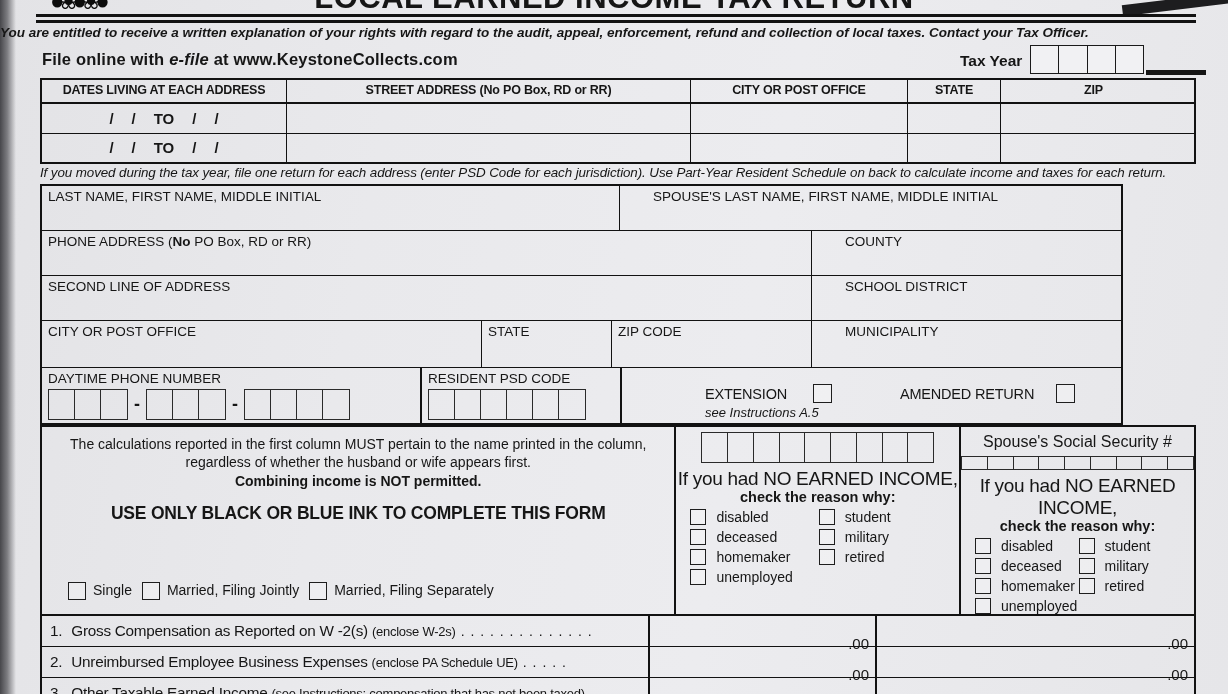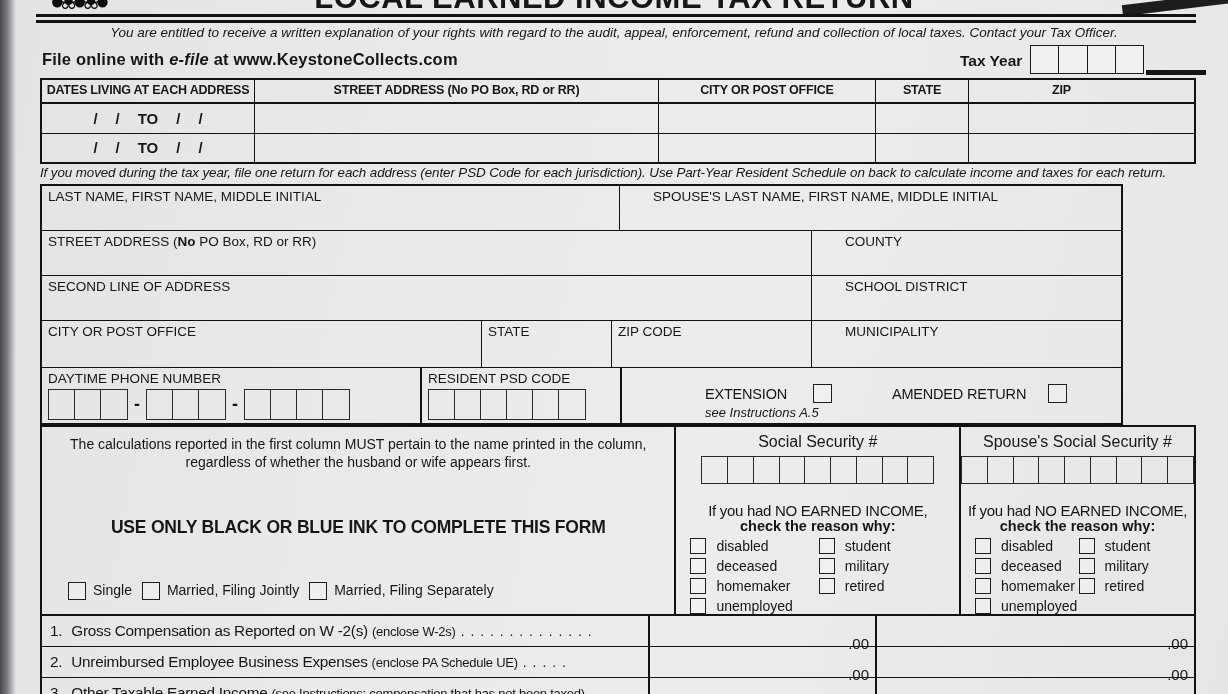--- a/index.html
+++ b/index.html
@@ -13,42 +13,42 @@
   .edge-left{position:absolute;left:0;top:0;width:16px;height:694px;
     background:linear-gradient(90deg,#47474b 0%,#7c7c80 45%,rgba(160,160,165,0) 100%);}
   .corner-wedge{position:absolute;right:-14px;top:-2px;width:120px;height:11px;background:#1d1d1f;
     transform:rotate(-7deg);}
   .tr-rule{position:absolute;left:1146px;top:70px;width:60px;height:5px;background:#151515;}
   .logo{position:absolute;left:50px;top:-13px;font-size:24px;letter-spacing:-6px;color:#0c0c0c;}
   .title{position:absolute;left:0;top:-20px;width:100%;text-align:center;
     font-size:31px;font-weight:bold;letter-spacing:.5px;white-space:nowrap;}
   .rule2{position:absolute;left:36px;top:14px;width:1160px;height:3px;
     border-top:3px solid #121212;border-bottom:3px solid #121212;}
-  .rights{position:absolute;left:0;top:25px;width:100%;text-align:center;
-    font-style:italic;font-size:13.5px;}
+  .rights{position:absolute;left:0;top:25px;width:100%;
+    font-style:italic;font-size:13.5px;font-weight:bold;}
   .fileline{position:absolute;left:42px;top:50px;font-size:16.5px;font-weight:bold;letter-spacing:.2px;}
   .ty-label{position:absolute;left:960px;top:52px;font-size:15.5px;font-weight:bold;}
   .ty-boxes{position:absolute;left:1030px;top:45px;width:112px;height:27px;display:flex;
     border:1.5px solid #1a1a1a;background:#f1f1f3;}
   .ty-boxes .cell{flex:1;border-right:1.5px solid #1a1a1a;}
   .ty-boxes .cell:last-child{border-right:none;}
 
   
   .cell{box-sizing:border-box;}
 
   
   .addr-table{position:absolute;left:40px;top:78px;width:1156px;height:86px;
     border:2.5px solid #121212;box-sizing:border-box;display:flex;flex-direction:column;}
   .addr-head{display:flex;height:22px;border-bottom:2px solid #121212;}
   .addr-head div{font-size:12.5px;font-weight:bold;text-align:center;line-height:21px;
     border-right:1.5px solid #121212;box-sizing:border-box;letter-spacing:-0.2px;}
   .addr-row{display:flex;flex:1;border-bottom:1.5px solid #121212;}
   .addr-row:last-child{border-bottom:none;}
   .addr-row div{border-right:1.5px solid #121212;box-sizing:border-box;}
-  .c0{width:213px;} .c1{width:404px;} .c2{width:217px;} .c3{width:93px;} .c4{width:185px;border-right:none!important;}
+  .c0{width:245px;} .c1{width:404px;} .c2{width:217px;} .c3{width:93px;} .c4{width:185px;border-right:none!important;}
   .datecell{display:flex;align-items:center;justify-content:center;gap:18px;
     font-size:15px;font-weight:bold;}
   .moved{position:absolute;left:40px;top:165px;width:1156px;font-style:italic;font-size:13.4px;
     letter-spacing:-0.1px;}
 
   
   .info-table{position:absolute;left:40px;top:184px;width:1083px;height:241px;
     border:2.5px solid #121212;box-sizing:border-box;display:flex;flex-direction:column;
     font-size:13.5px;}
   .irow{display:flex;border-bottom:1.5px solid #121212;box-sizing:border-box;}
@@ -57,46 +57,46 @@
   .icell:last-child{border-right:none;}
   .rA{height:46px;} .rB{height:46px;} .rC{height:46px;} .rD{height:48px;} .rE{flex:1;}
   .wH{width:578px;} .wS{width:770px;} .wR{flex:1;margin-left:27px;}
   .wD1{width:440px;} .wD2{width:130px;} .wD3{width:200px;}
   .wE1{width:380px;border-right:2px solid #121212;} .wE2{width:200px;border-right:2px solid #121212;}
   .boxrow{display:flex;align-items:center;margin-top:3px;}
   .boxgrp{display:flex;border:1.5px solid #2a2a2a;height:29px;background:transparent;}
   .boxgrp .cell{width:26px;border-right:1.2px solid #2a2a2a;}
   .boxgrp .cell:last-child{border-right:none;}
   .dash{font-weight:bold;font-size:18px;padding:0 6px;}
-  .ext-area{display:flex;align-items:flex-start;padding-top:9px;padding-left:56px;gap:0;}
+  .ext-area{display:flex;align-items:flex-start;padding-top:9px;padding-left:56px;gap:8px;}
   .ext-col{display:flex;flex-direction:column;}
   .ext-line{display:flex;align-items:center;gap:26px;}
   .ext-label{font-size:14.5px;letter-spacing:-0.2px;}
   .ext-note{font-style:italic;font-size:13px;margin-top:2px;}
   .cb{width:19px;height:19px;border:1.6px solid #1e1e1e;background:rgba(255,255,255,.25);box-sizing:border-box;}
   .amd{display:flex;align-items:center;gap:22px;margin-left:60px;}
 
   
   .mid{position:absolute;left:40px;top:425px;width:1156px;height:191px;
     border:2.5px solid #121212;box-sizing:border-box;display:flex;}
   .mcol{box-sizing:border-box;border-right:2.5px solid #121212;display:flex;flex-direction:column;}
   .mcol:last-child{border-right:none;}
-  .m0{width:640px;gap:32px;} .m1{width:287px;} .m2{flex:1;}
+  .m0{width:640px;} .m1{width:287px;} .m2{flex:1;}
   .calc-para{font-size:14px;text-align:center;line-height:1.32;margin:8px 18px 0;}
   .calc-bold{font-weight:bold;}
   .ink{font-size:17.5px;font-weight:bold;text-align:center;margin-top:13px;letter-spacing:-0.2px;}
   .fstatus{margin-top:auto;display:flex;align-items:center;gap:10px;padding:0 0 14px 26px;font-size:14px;}
   .fstatus .cb{width:18px;height:18px;}
   .fs-item{display:flex;align-items:flex-start;gap:7px;}
 
   .ssn-title{font-size:16px;text-align:center;margin-top:6px;}
   .ssn-boxes{display:flex;border:1.5px solid #2a2a2a;height:29px;margin:5px auto 0;width:231px;}
   .ssn-boxes .cell{flex:1;border-right:1.2px solid #2a2a2a;}
   .ssn-boxes .cell:last-child{border-right:none;}
-  .noinc1{font-size:15px;text-align:center;margin-top:18px;letter-spacing:-0.3px;}
+  .noinc1{font-size:19px;text-align:center;margin-top:5px;letter-spacing:-0.3px;}
   .noinc2{font-size:14.5px;text-align:center;margin-top:-1px;font-weight:bold;}
   .reasons{display:grid;grid-template-columns:1fr 1fr;margin:4px 12px 0 14px;row-gap:4px;}
   .reason{display:flex;align-items:center;gap:10px;font-size:14px;}
   .reason .cb{width:16px;height:16px;}
 
   
   .items{position:absolute;left:40px;top:616px;width:1156px;height:120px;
     border-left:2.5px solid #121212;border-right:2.5px solid #121212;box-sizing:border-box;}
   .li-row{display:flex;height:31px;border-bottom:1.5px solid #121212;box-sizing:border-box;}
   .li-desc{width:608px;border-right:2px solid #121212;box-sizing:border-box;
@@ -173,21 +173,21 @@
   </div>
 
   <div class="moved">If you moved during the tax year, file one return for each address (enter PSD Code for each jurisdiction). Use Part-Year Resident Schedule on back to calculate income and taxes for each return.</div>
 
   <div class="info-table">
     <div class="irow rA">
       <div class="icell wH"><span>LAST NAME, FIRST NAME, MIDDLE INITIAL</span></div>
       <div class="icell wR"><span>SPOUSE'S LAST NAME, FIRST NAME, MIDDLE INITIAL</span></div>
     </div>
     <div class="irow rB">
-      <div class="icell wS"><span><span>STREET ADDRESS (</span><b>No</b><span> PO Box, RD or RR)</span></span></div>
+      <div class="icell wS"><span><span>PHONE ADDRESS (</span><b>No</b><span> PO Box, RD or RR)</span></span></div>
       <div class="icell wR"><span>COUNTY</span></div>
     </div>
     <div class="irow rC">
       <div class="icell wS"><span>SECOND LINE OF ADDRESS</span></div>
       <div class="icell wR"><span>SCHOOL DISTRICT</span></div>
     </div>
     <div class="irow rD">
       <div class="icell wD1"><span>CITY OR POST OFFICE</span></div>
       <div class="icell wD2"><span>STATE</span></div>
       <div class="icell wD3"><span>ZIP CODE</span></div>
@@ -242,40 +242,39 @@
           <span class="ext-label">AMENDED RETURN</span>
           <span class="cb"></span>
         </div>
       </div>
     </div>
   </div>
 
   <div class="mid">
 
     <div class="mcol m0">
-      <div class="calc-para"><span>The calculations reported in the first column MUST pertain to the name printed in the column, regardless of whether the husband or wife appears first.</span><br></div>
+      <div class="calc-para"><span>The calculations reported in the first column MUST pertain to the name printed in the column, regardless of whether the husband or wife appears first.</span><br><span class="calc-bold">Combining income is NOT permitted.</span></div>
       <div class="ink">USE ONLY BLACK OR BLUE INK TO COMPLETE THIS FORM</div>
       <div class="fstatus">
         <span class="fs-item">
             <span class="cb"></span>
             <span>Single</span>
           </span>
         <span class="fs-item">
             <span class="cb"></span>
             <span>Married, Filing Jointly</span>
           </span>
         <span class="fs-item">
             <span class="cb"></span>
             <span>Married, Filing Separately</span>
           </span>
       </div>
     </div>
 
     <div class="mcol m1">
-      <div class="ssn-title">Social Security #</div>
       <div class="ssn-boxes">
           <div class="cell"></div>
           <div class="cell"></div>
           <div class="cell"></div>
           <div class="cell"></div>
           <div class="cell"></div>
           <div class="cell"></div>
           <div class="cell"></div>
           <div class="cell"></div>
           <div class="cell"></div>

